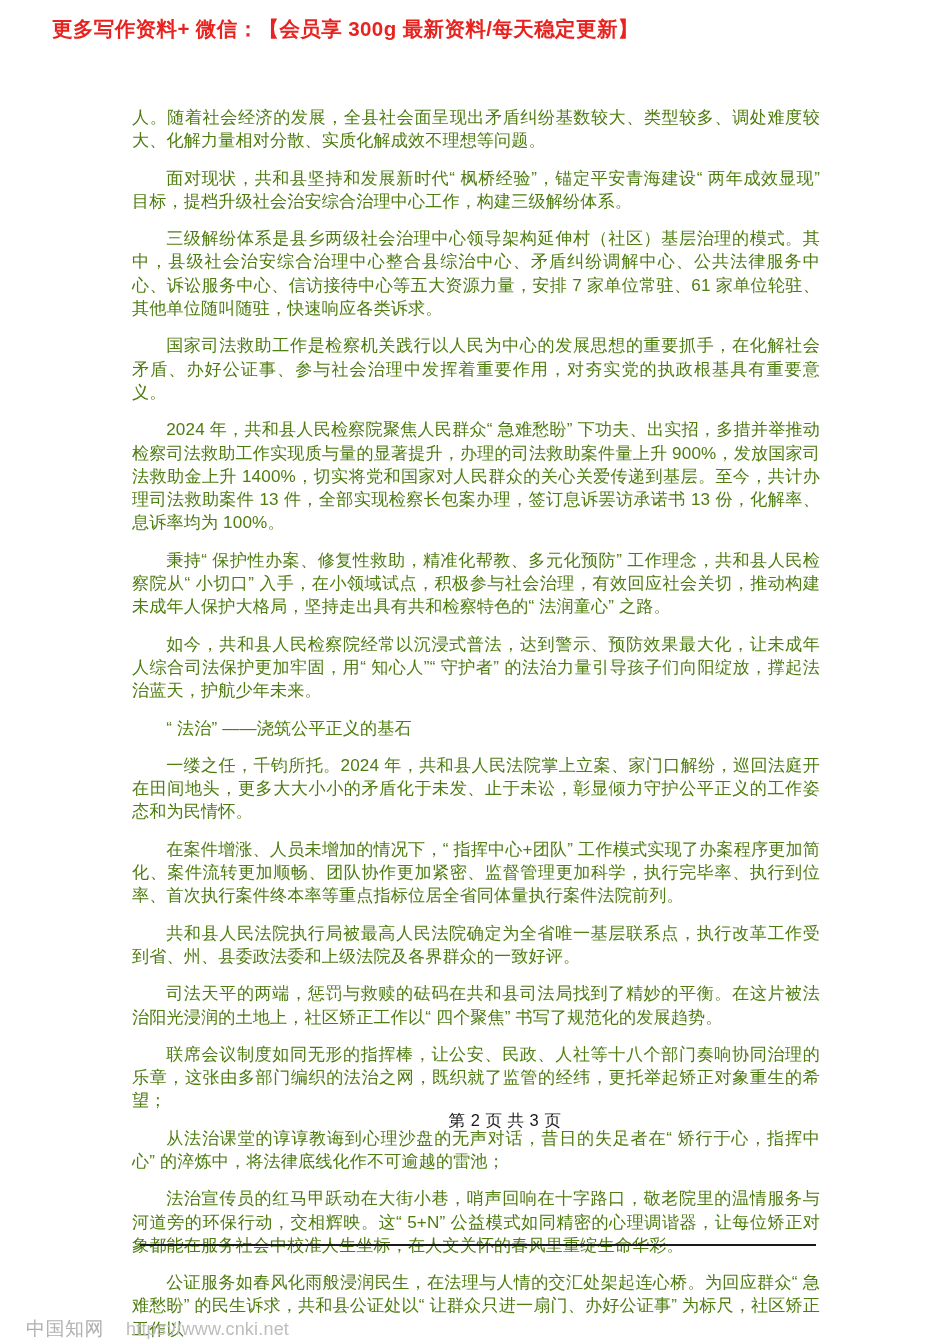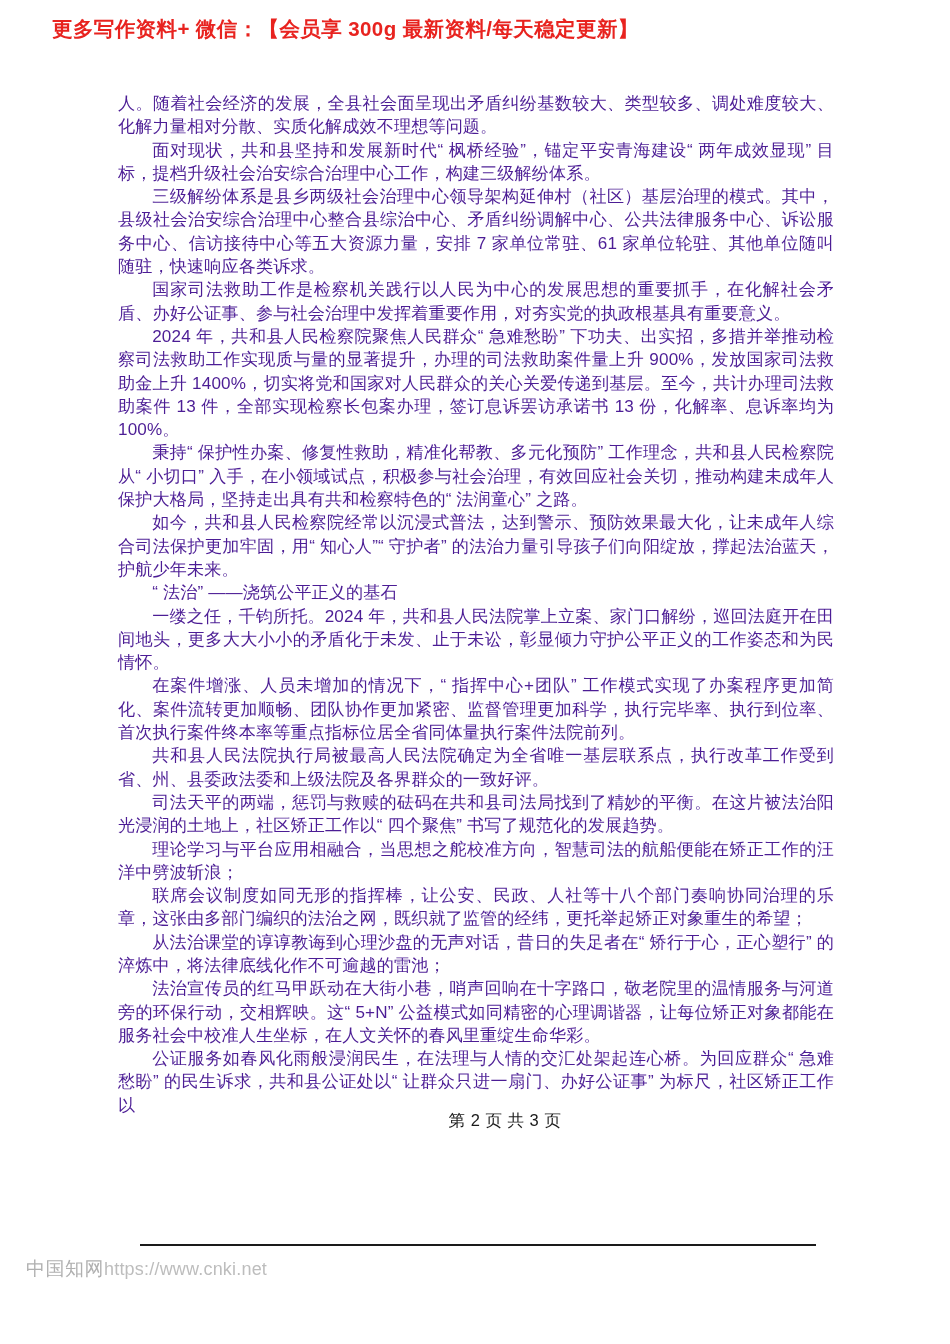--- a/index.html
+++ b/index.html
@@ -39,24 +39,24 @@
 
   
   .doc-body {
     position: absolute;
     top: 92px;
     left: 118px;
     width: 716px;
   }
 
   .para {
-    margin: 0;
+    margin: 14px;
     font-size: 17.1px;
     line-height: 23.3px;
-    color: #4c1d95;
+    color: #4d7c0f;
     text-align: justify;
     text-justify: inter-ideograph;
     letter-spacing: 0.15px;
     font-family: "Liberation Sans", "DejaVu Sans", sans-serif;
   }
   .para.indent {
     text-indent: 2em;
   }
 
   
@@ -79,24 +79,25 @@
     top: 1244px;
     left: 140px;
     width: 676px;
     height: 2px;
     background: #1a1a1a;
   }
 
   
   .watermark {
     position: absolute;
-    top: 1256px;
+    top: 1316px;
     left: 26px;
     display: flex;
     align-items: center;
+    gap: 22px;
     color: #b6b6b6;
     white-space: nowrap;
   }
   .watermark-logo {
     font-size: 19px;
     letter-spacing: 0.5px;
     color: #b0b0b0;
   }
   .watermark-url {
     font-size: 18px;
@@ -117,23 +118,22 @@
       <p class="para indent">三级解纷体系是县乡两级社会治理中心领导架构延伸村（社区）基层治理的模式。其中，县级社会治安综合治理中心整合县综治中心、矛盾纠纷调解中心、公共法律服务中心、诉讼服务中心、信访接待中心等五大资源力量，安排 7 家单位常驻、61 家单位轮驻、其他单位随叫随驻，快速响应各类诉求。</p>
       <p class="para indent">国家司法救助工作是检察机关践行以人民为中心的发展思想的重要抓手，在化解社会矛盾、办好公证事、参与社会治理中发挥着重要作用，对夯实党的执政根基具有重要意义。</p>
       <p class="para indent">2024 年，共和县人民检察院聚焦人民群众“ 急难愁盼” 下功夫、出实招，多措并举推动检察司法救助工作实现质与量的显著提升，办理的司法救助案件量上升 900%，发放国家司法救助金上升 1400%，切实将党和国家对人民群众的关心关爱传递到基层。至今，共计办理司法救助案件 13 件，全部实现检察长包案办理，签订息诉罢访承诺书 13 份，化解率、息诉率均为 100%。</p>
       <p class="para indent">秉持“ 保护性办案、修复性救助，精准化帮教、多元化预防” 工作理念，共和县人民检察院从“ 小切口” 入手，在小领域试点，积极参与社会治理，有效回应社会关切，推动构建未成年人保护大格局，坚持走出具有共和检察特色的“ 法润童心” 之路。</p>
       <p class="para indent">如今，共和县人民检察院经常以沉浸式普法，达到警示、预防效果最大化，让未成年人综合司法保护更加牢固，用“ 知心人”“ 守护者” 的法治力量引导孩子们向阳绽放，撑起法治蓝天，护航少年未来。</p>
       <p class="para indent">“ 法治” ——浇筑公平正义的基石</p>
       <p class="para indent">一缕之任，千钧所托。2024 年，共和县人民法院掌上立案、家门口解纷，巡回法庭开在田间地头，更多大大小小的矛盾化于未发、止于未讼，彰显倾力守护公平正义的工作姿态和为民情怀。</p>
       <p class="para indent">在案件增涨、人员未增加的情况下，“ 指挥中心+团队” 工作模式实现了办案程序更加简化、案件流转更加顺畅、团队协作更加紧密、监督管理更加科学，执行完毕率、执行到位率、首次执行案件终本率等重点指标位居全省同体量执行案件法院前列。</p>
       <p class="para indent">共和县人民法院执行局被最高人民法院确定为全省唯一基层联系点，执行改革工作受到省、州、县委政法委和上级法院及各界群众的一致好评。</p>
       <p class="para indent">司法天平的两端，惩罚与救赎的砝码在共和县司法局找到了精妙的平衡。在这片被法治阳光浸润的土地上，社区矫正工作以“ 四个聚焦” 书写了规范化的发展趋势。</p>
-      <p class="para indent">理论学习与平台应用相融合，当思想之舵校准方向，智慧司法的航船便能在矫正工作的汪洋中劈波斩浪；</p>
       <p class="para indent">联席会议制度如同无形的指挥棒，让公安、民政、人社等十八个部门奏响协同治理的乐章，这张由多部门编织的法治之网，既织就了监管的经纬，更托举起矫正对象重生的希望；</p>
-      <p class="para indent">从法治课堂的谆谆教诲到心理沙盘的无声对话，昔日的失足者在“ 矫行于心，正心塑行” 的淬炼中，将法律底线化作不可逾越的雷池；</p>
+      <p class="para indent">从法治课堂的谆谆教诲到心理沙盘的无声对话，昔日的失足者在“ 矫行于心，指挥中心” 的淬炼中，将法律底线化作不可逾越的雷池；</p>
       <p class="para indent">法治宣传员的红马甲跃动在大街小巷，哨声回响在十字路口，敬老院里的温情服务与河道旁的环保行动，交相辉映。这“ 5+N” 公益模式如同精密的心理调谐器，让每位矫正对象都能在服务社会中校准人生坐标，在人文关怀的春风里重绽生命华彩。</p>
       <p class="para indent">公证服务如春风化雨般浸润民生，在法理与人情的交汇处架起连心桥。为回应群众“ 急难愁盼” 的民生诉求，共和县公证处以“ 让群众只进一扇门、办好公证事” 为标尺，社区矫正工作以</p>
     </div>
 
   <div class="page-footer">第 2 页 共 3 页</div>
 
   <div class="bottom-rule"></div>
 
   <div class="watermark">
     <span class="watermark-logo">中国知网</span>

